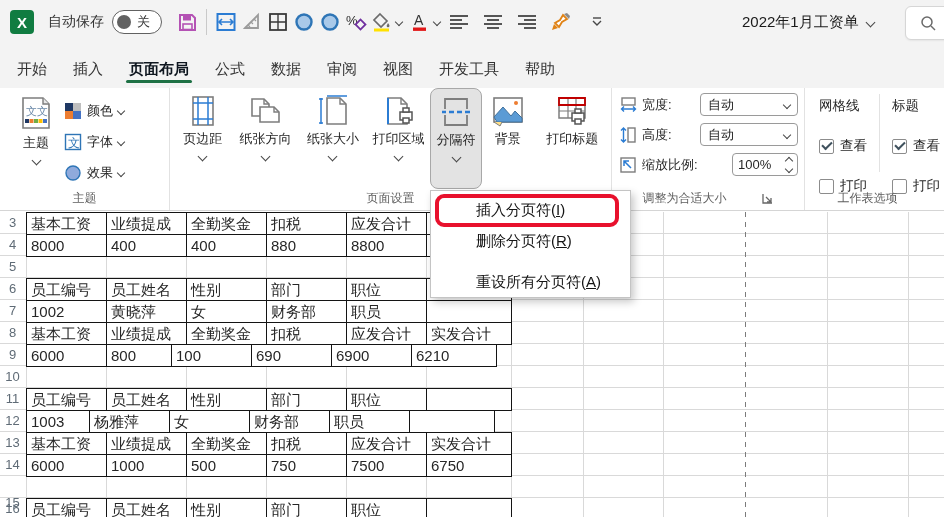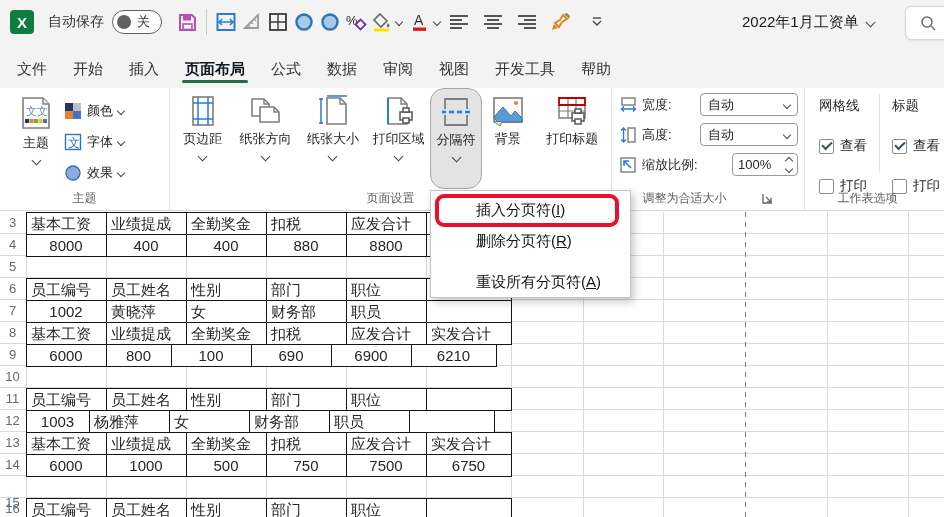--- a/index.html
+++ b/index.html
@@ -38,21 +38,21 @@
   
   .ribbon{position:absolute;left:0;top:88px;width:944px;height:123px;background:#fff;
           border-bottom:1px solid #d5d5d5;display:flex;box-sizing:border-box;}
   .rgroup{position:relative;height:100%;border-right:1px solid #e2e2e2;box-sizing:border-box;flex:none;}
   .glabel{position:absolute;bottom:3px;left:0;right:0;text-align:center;font-size:12px;color:#5e5e5e;
           white-space:nowrap;}
   .rbtn{display:flex;flex-direction:column;align-items:center;justify-content:flex-start;
         padding-top:7px;box-sizing:border-box;height:100px;}
   .rbtn .lbl{font-size:13px;color:#262626;margin-top:3px;white-space:nowrap;}
   .rbtn .chv{margin-top:5px;}
-  .pressed{background:#e3e3e3;border:1px solid #a8a8a8;border-radius:14px;height:101px;text-align:right;}
+  .pressed{background:#e3e3e3;border:1px solid #a8a8a8;border-radius:8px;height:101px;text-align:right;}
   .smallbtn{display:flex;align-items:center;gap:5px;height:27px;font-size:13px;color:#262626;}
   
   .fitrow{display:flex;align-items:center;height:27px;margin:3px 6px 0 8px;font-size:13px;color:#262626;gap:5px;}
   .dd{margin-left:auto;width:98px;height:23px;border:1px solid #9a9a9a;border-radius:4px;background:#fff;
       display:flex;align-items:center;font-size:13px;padding:0 7px;box-sizing:border-box;}
   .dd .chv{margin-left:auto;}
   .spin{margin-left:auto;width:66px;height:23px;border:1px solid #9a9a9a;border-radius:4px;background:#fff;
       display:flex;align-items:center;font-size:13px;padding:0 5px;box-sizing:border-box;}
   .spincarets{margin-left:auto;display:flex;flex-direction:column;gap:2px;align-items:center;}
   .caret-up{width:5px;height:5px;border-left:1.4px solid #474747;border-top:1.4px solid #474747;transform:rotate(45deg);}
@@ -70,21 +70,21 @@
   .sheet{position:absolute;left:0;top:212px;width:944px;height:305px;background:
      repeating-linear-gradient(to bottom,#ffffff 0 21px,#d9d9d9 21px 22px);}
   .vline{position:absolute;top:0;bottom:0;width:1px;background:#d9d9d9;}
   .pagebreak{position:absolute;top:0;bottom:0;width:1px;
      background:repeating-linear-gradient(to bottom,#7b7b7b 0 5px,transparent 5px 10px);}
   .rownum{position:absolute;left:0;width:25px;height:22px;line-height:22px;text-align:center;
      font-size:13px;color:#5f6b76;z-index:2;}
   .trow{position:absolute;left:26px;display:flex;z-index:2;}
   .tcell{height:23px;line-height:21px;border:1px solid #141414;background:#fff;box-sizing:border-box;
      font-size:15px;padding:0 3px 0 4px;overflow:hidden;white-space:nowrap;}
-  .tcell.num{text-align:center;padding-right:5px;}
+  .tcell.num{text-align:left;padding-right:5px;}
   .tcell + .tcell{margin-left:-1px;}
   
   .menu{position:absolute;left:430px;top:190px;width:201px;height:108px;background:#fff;
         border:1px solid #c4c4c4;box-shadow:3px 4px 8px rgba(0,0,0,.22);z-index:50;
         display:flex;flex-direction:column;padding-top:3px;box-sizing:border-box;}
   .mitem{height:31px;line-height:31px;font-size:15px;color:#141414;padding-left:45px;white-space:nowrap;}
   .msep{height:1px;background:#d6d6d6;margin:5px 10px 5px 42px;}
   .redbox{position:absolute;left:435px;top:194px;width:184px;height:33px;border:4px solid #e8112d;
           border-radius:9px;box-sizing:border-box;z-index:60;pointer-events:none;}
   svg{display:block;}
@@ -192,21 +192,20 @@
   </div>
   <div class="searchbox">
     <svg width="17" height="17" viewBox="0 0 17 17">
         <circle cx="7" cy="7" r="5" fill="none" stroke="#6a6a6a" stroke-width="1.5"></circle>
         <path d="M11 11l4 4" stroke="#6a6a6a" stroke-width="1.5"></path>
       </svg>
   </div>
 </div>
 
 <div class="tabsrow">
-    <div class="tab">文件</div>
     <div class="tab">开始</div>
     <div class="tab">插入</div>
     <div class="tab active">页面布局</div>
     <div class="tab">公式</div>
     <div class="tab">数据</div>
     <div class="tab">审阅</div>
     <div class="tab">视图</div>
     <div class="tab">开发工具</div>
     <div class="tab">帮助</div>
   </div>

